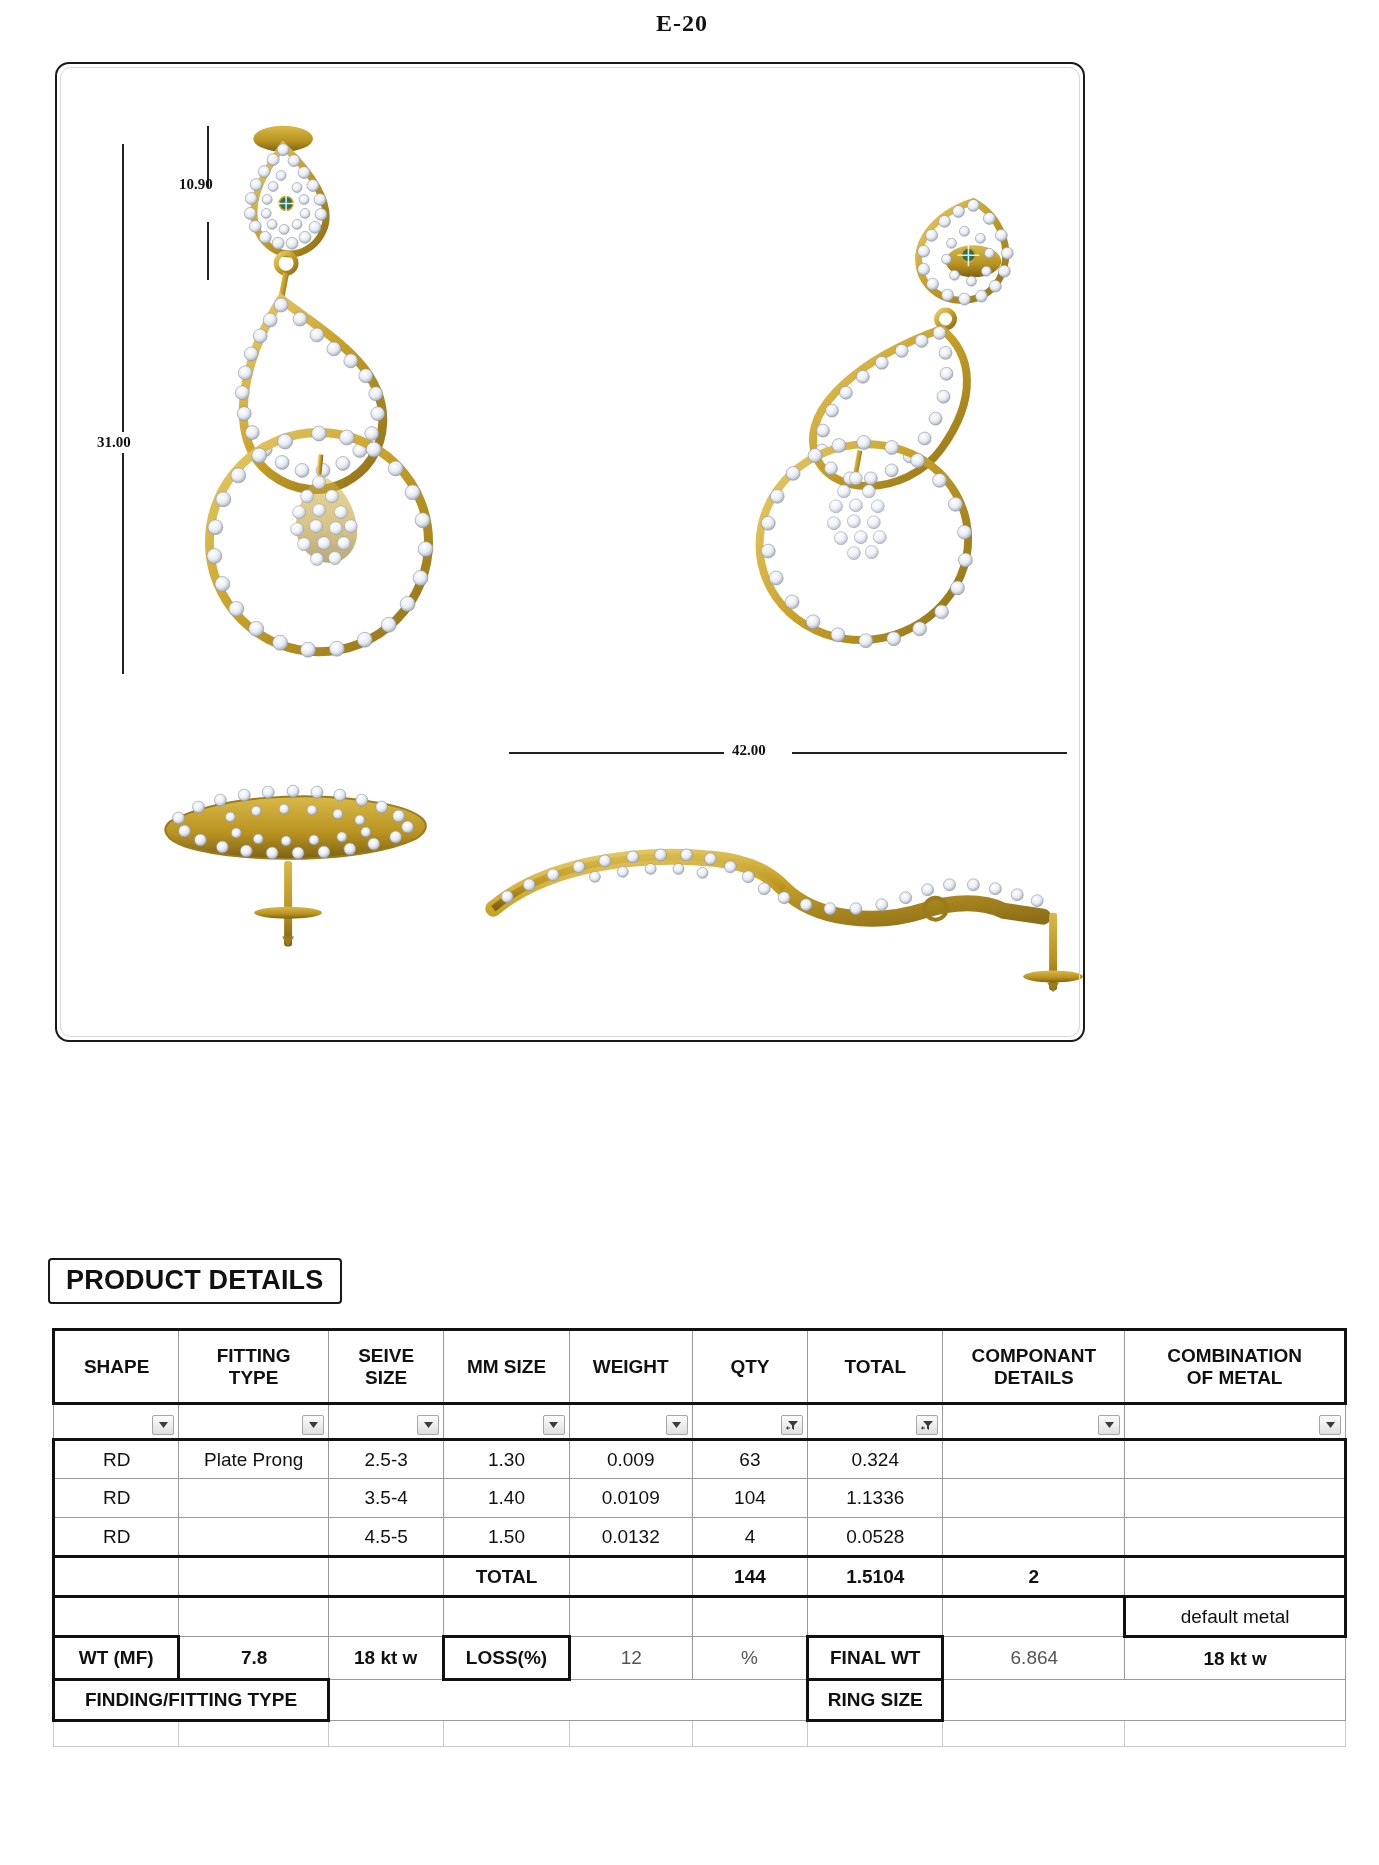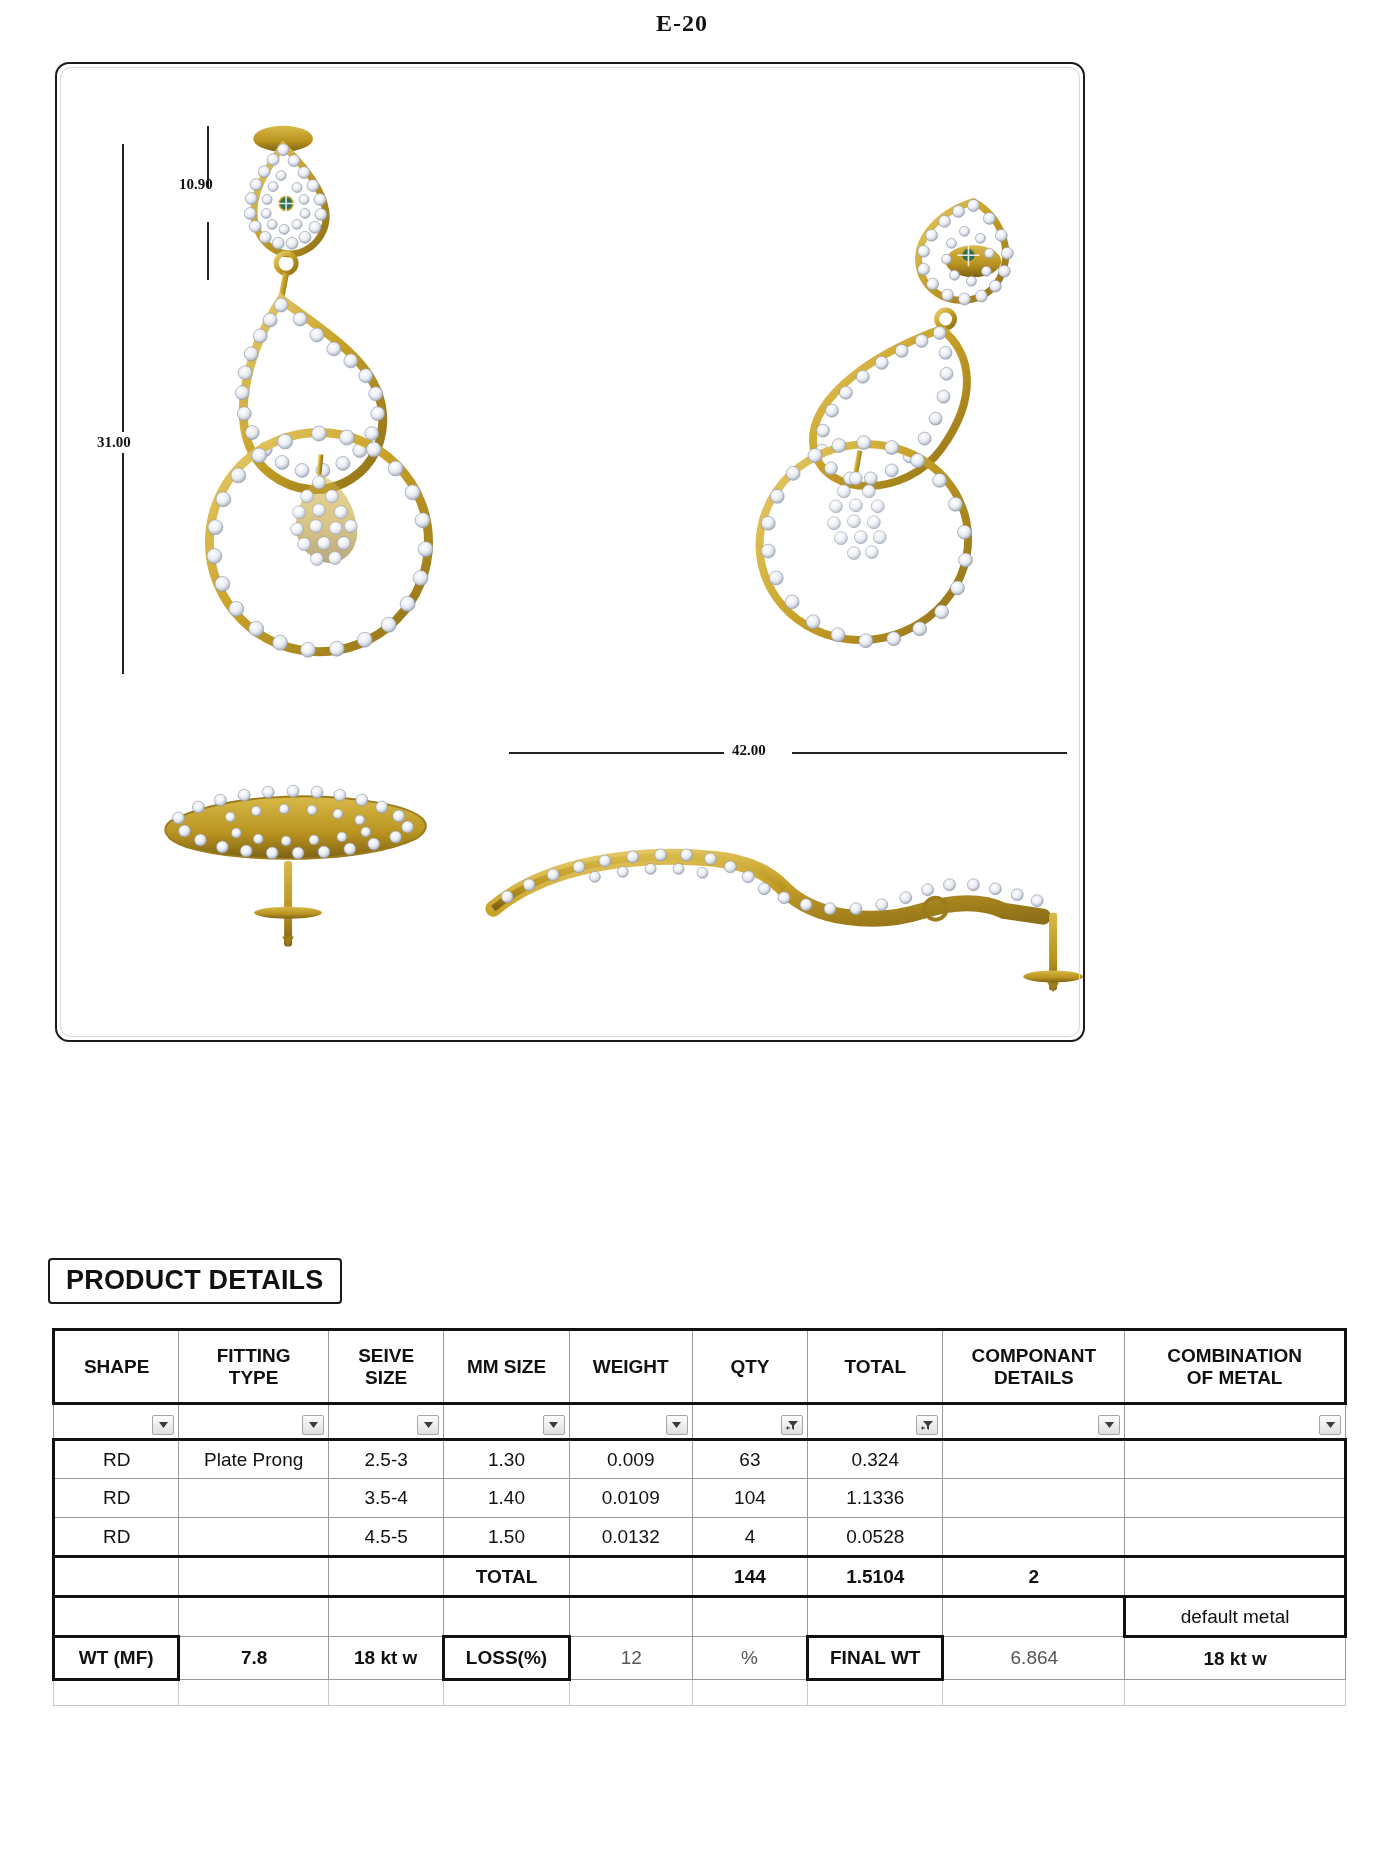--- a/index.html
+++ b/index.html
@@ -699,20 +699,26 @@
     <td class="bold">7.8</td>
     <td class="bold">18 kt w</td>
     <td class="bold boxed">LOSS(%)</td>
     <td class="grey">12</td>
     <td class="grey">%</td>
     <td class="bold boxed">FINAL WT</td>
     <td class="grey">6.864</td>
     <td class="bold">18 kt w</td>
   </tr>
 
+  <tr class="finrow">
+    <td colspan="2" class="boxed">FINDING/FITTING TYPE</td>
+    <td colspan="4"></td>
+    <td class="boxed ctr">RING SIZE</td>
+    <td colspan="2"></td>
+  </tr>
 
 
   <tr class="tailrow">
     <td></td>
     <td></td>
     <td></td>
     <td></td>
     <td></td>
     <td></td>
     <td></td>

